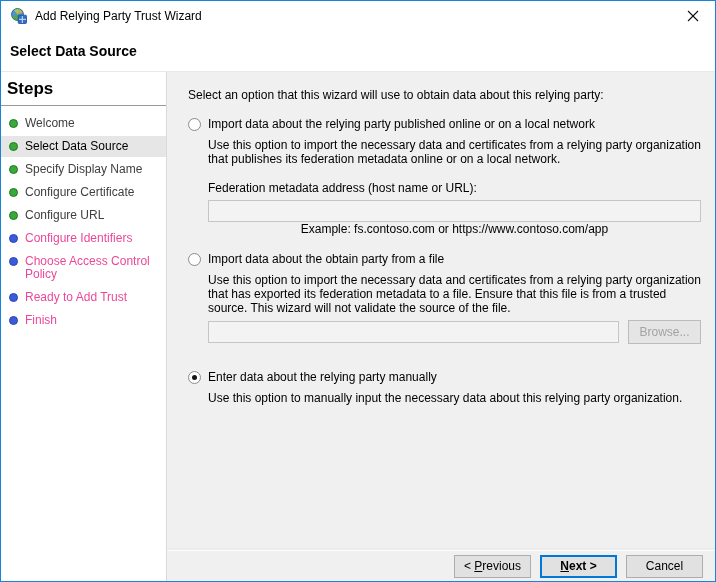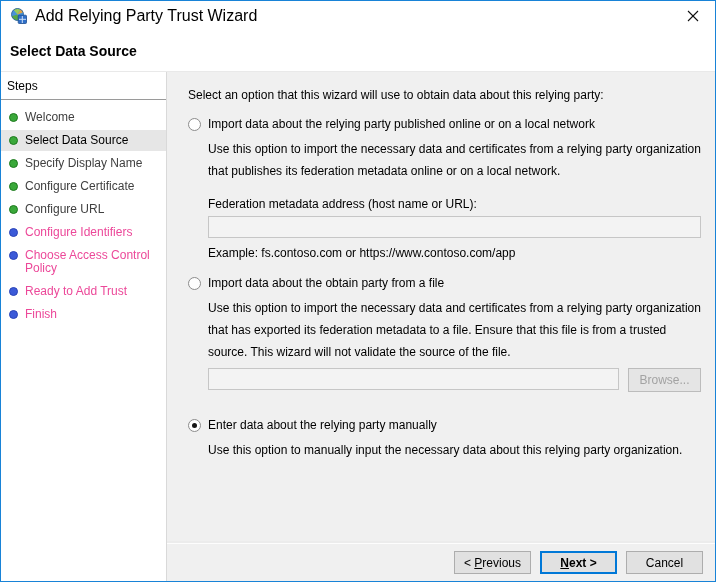--- a/index.html
+++ b/index.html
@@ -16,41 +16,41 @@
     display: flex; flex-direction: column;
     position: relative;
   }
   
   .titlebar {
     height: 30px; background: #fff;
     display: flex; align-items: center;
     padding: 0 0 0 10px; flex: 0 0 auto;
   }
   .titlebar .app-icon { width: 16px; height: 16px; margin-right: 8px; flex: 0 0 auto; }
-  .titlebar .title-text { font-size: 16px; color: #000; flex: 1 1 auto; }
+  .titlebar .title-text { font-size: 12px; color: #000; flex: 1 1 auto; }
   .close-btn {
     width: 40px; height: 30px; border: 0; background: transparent;
     display: flex; align-items: center; justify-content: center;
     cursor: default; margin-right: 2px;
   }
   
   .page-header {
     height: 41px; background: #fff; flex: 0 0 auto;
     display: flex; align-items: center; padding-left: 9px;
     border-bottom: 1px solid #e9e9e9;
   }
   .page-header h1 { font-size: 14px; font-weight: bold; color: #000; }
   
   .body { flex: 1 1 auto; display: flex; min-height: 0; }
   .sidebar {
     width: 166px; flex: 0 0 auto; background: #fff;
     border-right: 1px solid #d9d9d9; padding-top: 7px;
   }
   .steps-heading {
-    font-weight: normal; font-size: 12px; padding: 0 0 6px 6px;
+    font-weight: bold; font-size: 17px; padding: 0 0 6px 6px;
     border-bottom: 1px solid #9a9a9a; margin-bottom: 7px;
   }
   .steps { list-style: none; }
   .step {
     position: relative; padding: 4px 6px 4px 24px;
     line-height: 13px; margin-bottom: 2px; color: #ec4899;
   }
   .step.link { color: #404040; cursor: pointer; }
   .step.current { background: #e6e6e6; color: #000; cursor: pointer; }
   .bullet {
@@ -71,39 +71,39 @@
     width: 13px; height: 13px; border-radius: 50%;
     border: 1px solid #8c8c8c; background: #fefefe;
     flex: 0 0 auto; margin: 1px 7px 0 0; position: relative;
   }
   .radio.checked::after {
     content: ""; position: absolute; left: 3px; top: 3px;
     width: 5px; height: 5px; border-radius: 50%; background: #141414;
   }
   .opt-label { line-height: 14px; }
   .opt-children { margin-left: 20px; max-width: 493px; }
-  .opt-desc { margin-top: 7px; line-height: 22px; }
+  .opt-desc { margin-top: 7px; line-height: 14px; }
   .field-label { margin-top: 15px; line-height: 14px; }
   .text-field {
     display: block; width: 100%; height: 22px; margin-top: 5px;
     border: 1px solid #c6c6c6; background: #f3f3f3;
     font-family: "Liberation Sans", "DejaVu Sans", sans-serif; font-size: 12px;
     padding: 0 4px;
   }
-  .example { margin-top: 8px; line-height: 14px; }
-  .file-row { display: flex; margin-top: 5px; align-items: flex-start; }
+  .example { line-height: 14px; text-align: center; }
+  .file-row { display: flex; margin-top: 5px; align-items: center; }
   .file-row .text-field { flex: 1 1 auto; margin-top: 0; }
   .browse-btn {
     flex: 0 0 auto; width: 73px; height: 24px; margin-left: 9px;
     background: #e5e5e5; border: 1px solid #bcbcbc; color: #a3a3a3;
     font-family: "Liberation Sans", "DejaVu Sans", sans-serif; font-size: 12px;
   }
   
   .footer {
-    flex: 0 0 auto; height: 38px; background: #f0f0f0;
+    flex: 0 0 auto; height: 31px; background: #f0f0f0;
     border-top: 1px solid #fdfdfd; box-shadow: 0 -2px 0 #ececec;
     display: flex; align-items: center; justify-content: flex-end;
     padding-right: 12px;
   }
   .btn {
     width: 77px; height: 23px; background: #e1e1e1;
     border: 1px solid #adadad; color: #000;
     font-family: "Liberation Sans", "DejaVu Sans", sans-serif; font-size: 12px;
     margin-left: 9px; padding: 0;
   }

